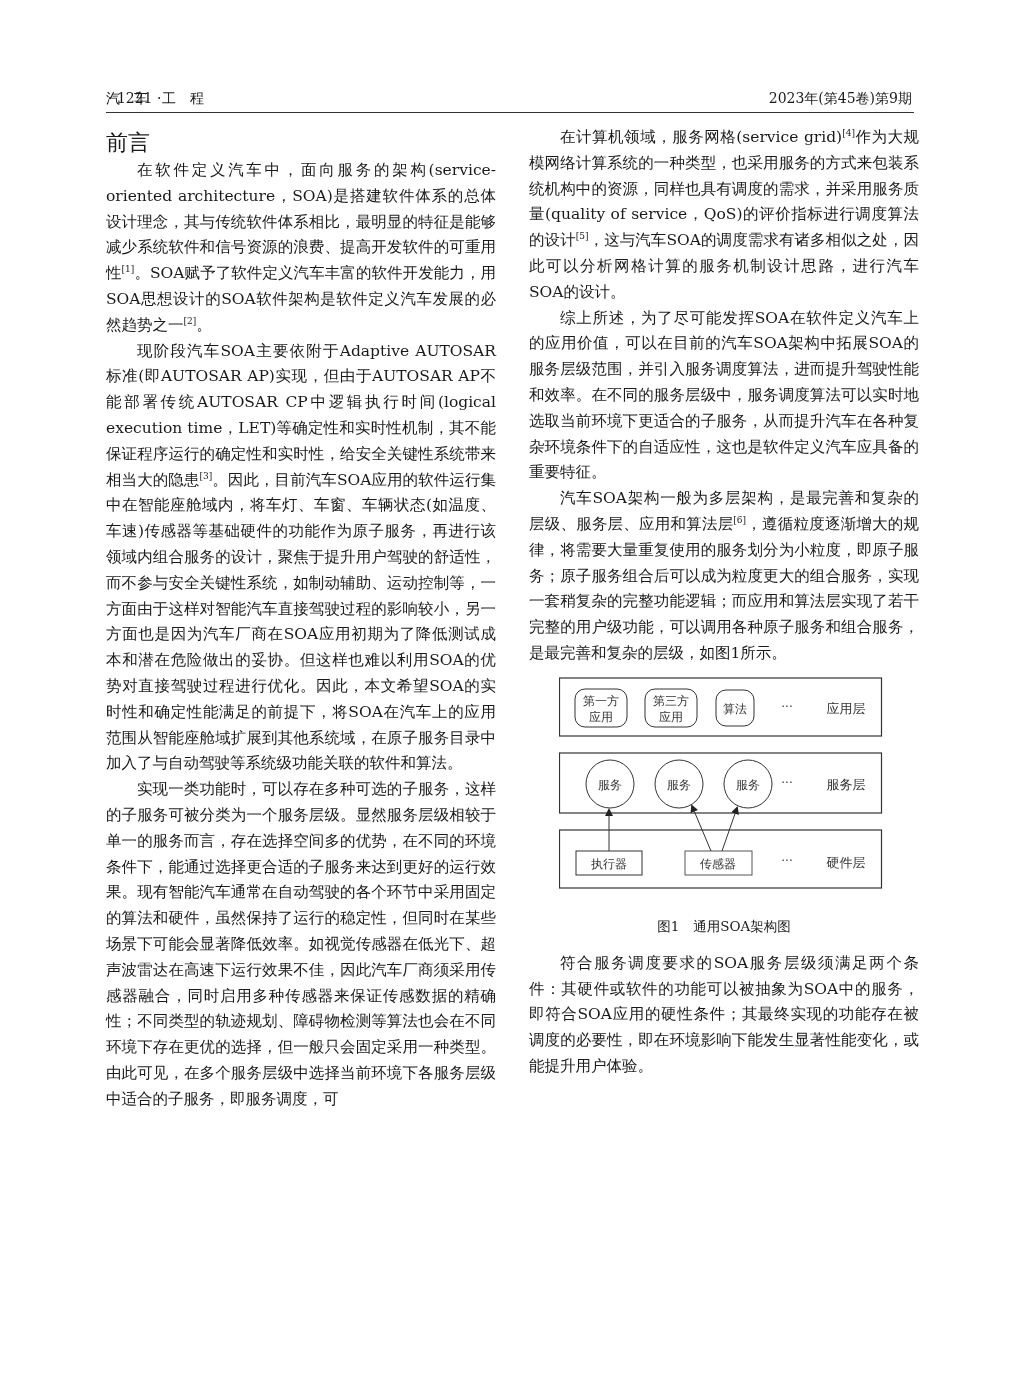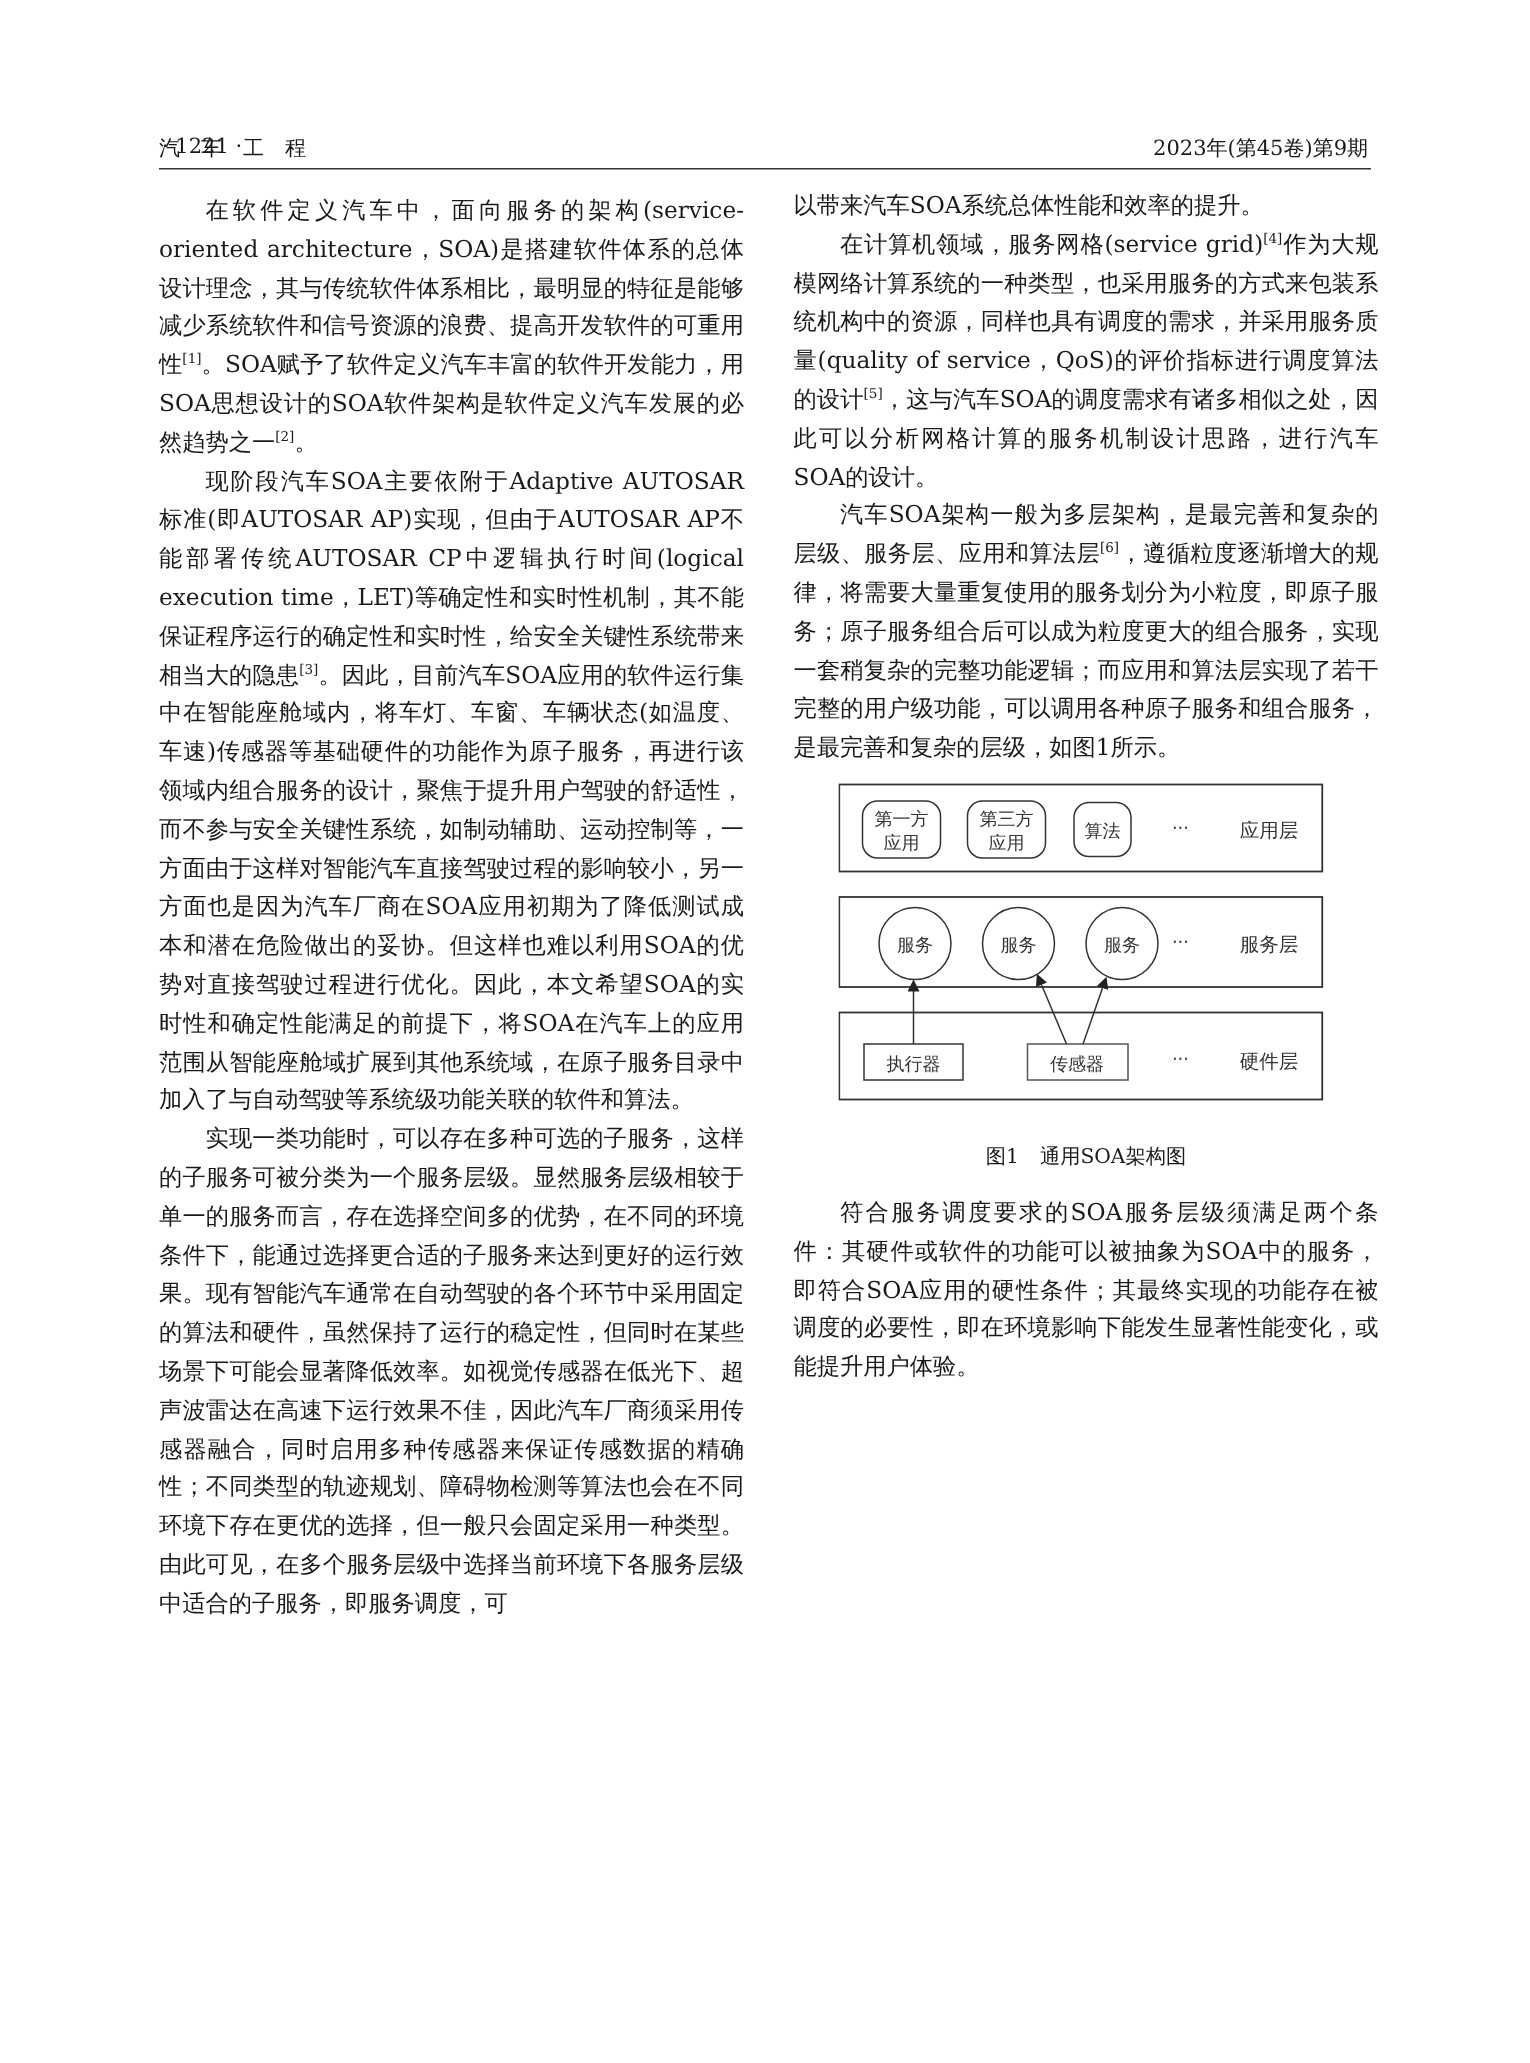--- a/index.html
+++ b/index.html
@@ -31,28 +31,29 @@
 </head>
 <body>
 
 <div class="header">
   <span class="pg">· 1221 ·</span>
   <span class="jn">汽车工程</span>
   <span class="vol">2023年(第45卷)第9期</span>
 </div>
 
 <div class="col left">
+  <h1 class="sec sec-left">前言</h1>
   <p><span>在软件定义汽车中，面向服务的架构(service-oriented architecture，SOA)是搭建软件体系的总体设计理念，其与传统软件体系相比，最明显的特征是能够减少系统软件和信号资源的浪费、提高开发软件的可重用性</span><sup>[1]</sup><span>。SOA赋予了软件定义汽车丰富的软件开发能力，用SOA思想设计的SOA软件架构是软件定义汽车发展的必然趋势之一</span><sup>[2]</sup><span>。</span></p>
   <p><span>现阶段汽车SOA主要依附于Adaptive AUTOSAR标准(即AUTOSAR AP)实现，但由于AUTOSAR AP不能部署传统AUTOSAR CP中逻辑执行时间(logical execution time，LET)等确定性和实时性机制，其不能保证程序运行的确定性和实时性，给安全关键性系统带来相当大的隐患</span><sup>[3]</sup><span>。因此，目前汽车SOA应用的软件运行集中在智能座舱域内，将车灯、车窗、车辆状态(如温度、车速)传感器等基础硬件的功能作为原子服务，再进行该领域内组合服务的设计，聚焦于提升用户驾驶的舒适性，而不参与安全关键性系统，如制动辅助、运动控制等，一方面由于这样对智能汽车直接驾驶过程的影响较小，另一方面也是因为汽车厂商在SOA应用初期为了降低测试成本和潜在危险做出的妥协。但这样也难以利用SOA的优势对直接驾驶过程进行优化。因此，本文希望SOA的实时性和确定性能满足的前提下，将SOA在汽车上的应用范围从智能座舱域扩展到其他系统域，在原子服务目录中加入了与自动驾驶等系统级功能关联的软件和算法。</span></p>
   <p><span>实现一类功能时，可以存在多种可选的子服务，这样的子服务可被分类为一个服务层级。显然服务层级相较于单一的服务而言，存在选择空间多的优势，在不同的环境条件下，能通过选择更合适的子服务来达到更好的运行效果。现有智能汽车通常在自动驾驶的各个环节中采用固定的算法和硬件，虽然保持了运行的稳定性，但同时在某些场景下可能会显著降低效率。如视觉传感器在低光下、超声波雷达在高速下运行效果不佳，因此汽车厂商须采用传感器融合，同时启用多种传感器来保证传感数据的精确性；不同类型的轨迹规划、障碍物检测等算法也会在不同环境下存在更优的选择，但一般只会固定采用一种类型。由此可见，在多个服务层级中选择当前环境下各服务层级中适合的子服务，即服务调度，可</span></p>
 </div>
 
 <div class="col right">
-  <p class="cont">以带来汽车SOA系统总体性能和效率的提升。</p>
   <p><span>在计算机领域，服务网格(service grid)</span><sup>[4]</sup><span>作为大规模网络计算系统的一种类型，也采用服务的方式来包装系统机构中的资源，同样也具有调度的需求，并采用服务质量(quality of service，QoS)的评价指标进行调度算法的设计</span><sup>[5]</sup><span>，这与汽车SOA的调度需求有诸多相似之处，因此可以分析网格计算的服务机制设计思路，进行汽车SOA的设计。</span></p>
+  <p><span>综上所述，为了尽可能发挥SOA在软件定义汽车上的应用价值，可以在目前的汽车SOA架构中拓展SOA的服务层级范围，并引入服务调度算法，进而提升驾驶性能和效率。在不同的服务层级中，服务调度算法可以实时地选取当前环境下更适合的子服务，从而提升汽车在各种复杂环境条件下的自适应性，这也是软件定义汽车应具备的重要特征。</span></p>
 
   <p><span>汽车SOA架构一般为多层架构，是最完善和复杂的层级、服务层、应用和算法层</span><sup>[6]</sup><span>，遵循粒度逐渐增大的规律，将需要大量重复使用的服务划分为小粒度，即原子服务；原子服务组合后可以成为粒度更大的组合服务，实现一套稍复杂的完整功能逻辑；而应用和算法层实现了若干完整的用户级功能，可以调用各种原子服务和组合服务，是最完善和复杂的层级，如图1所示。</span></p>
 
   <div class="figure">
     <svg width="324" height="226" viewBox="0 0 324 226">
       <defs>
         <marker id="ah" markerWidth="8" markerHeight="8" refX="6" refY="4" orient="auto">
           <path d="M0,0 L8,4 L0,8 z" fill="#222"></path>
         </marker>
       </defs>

